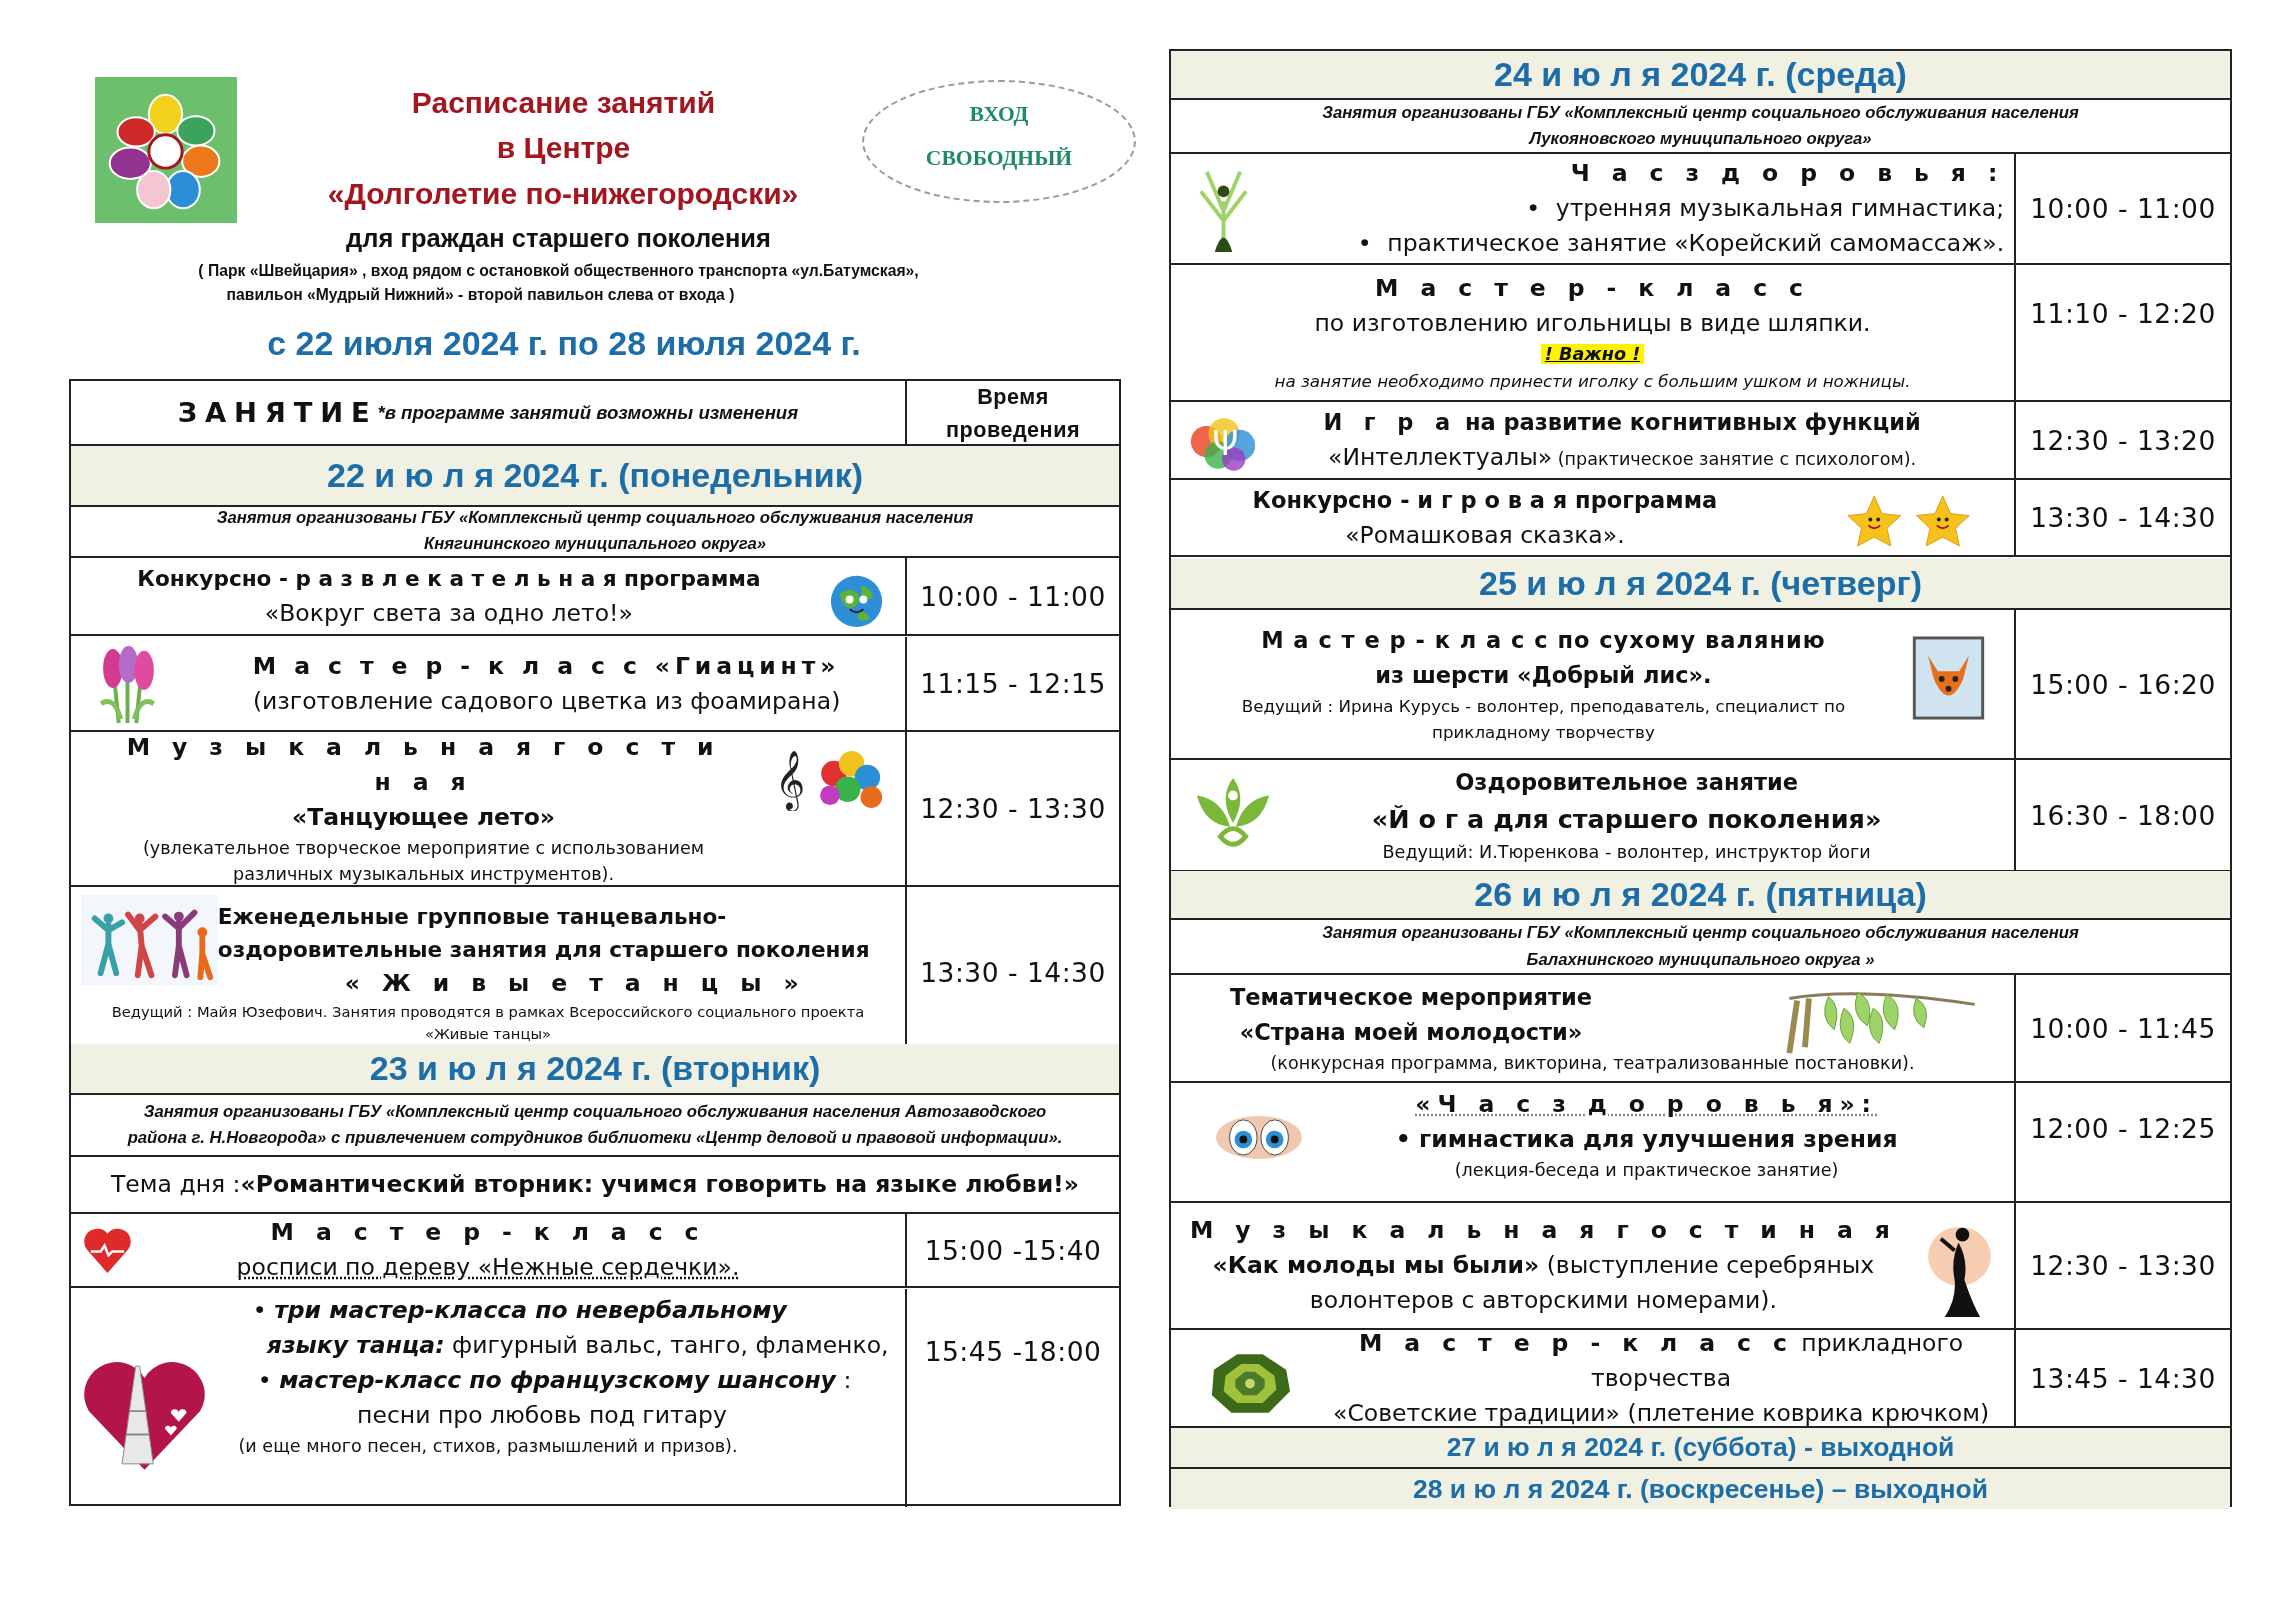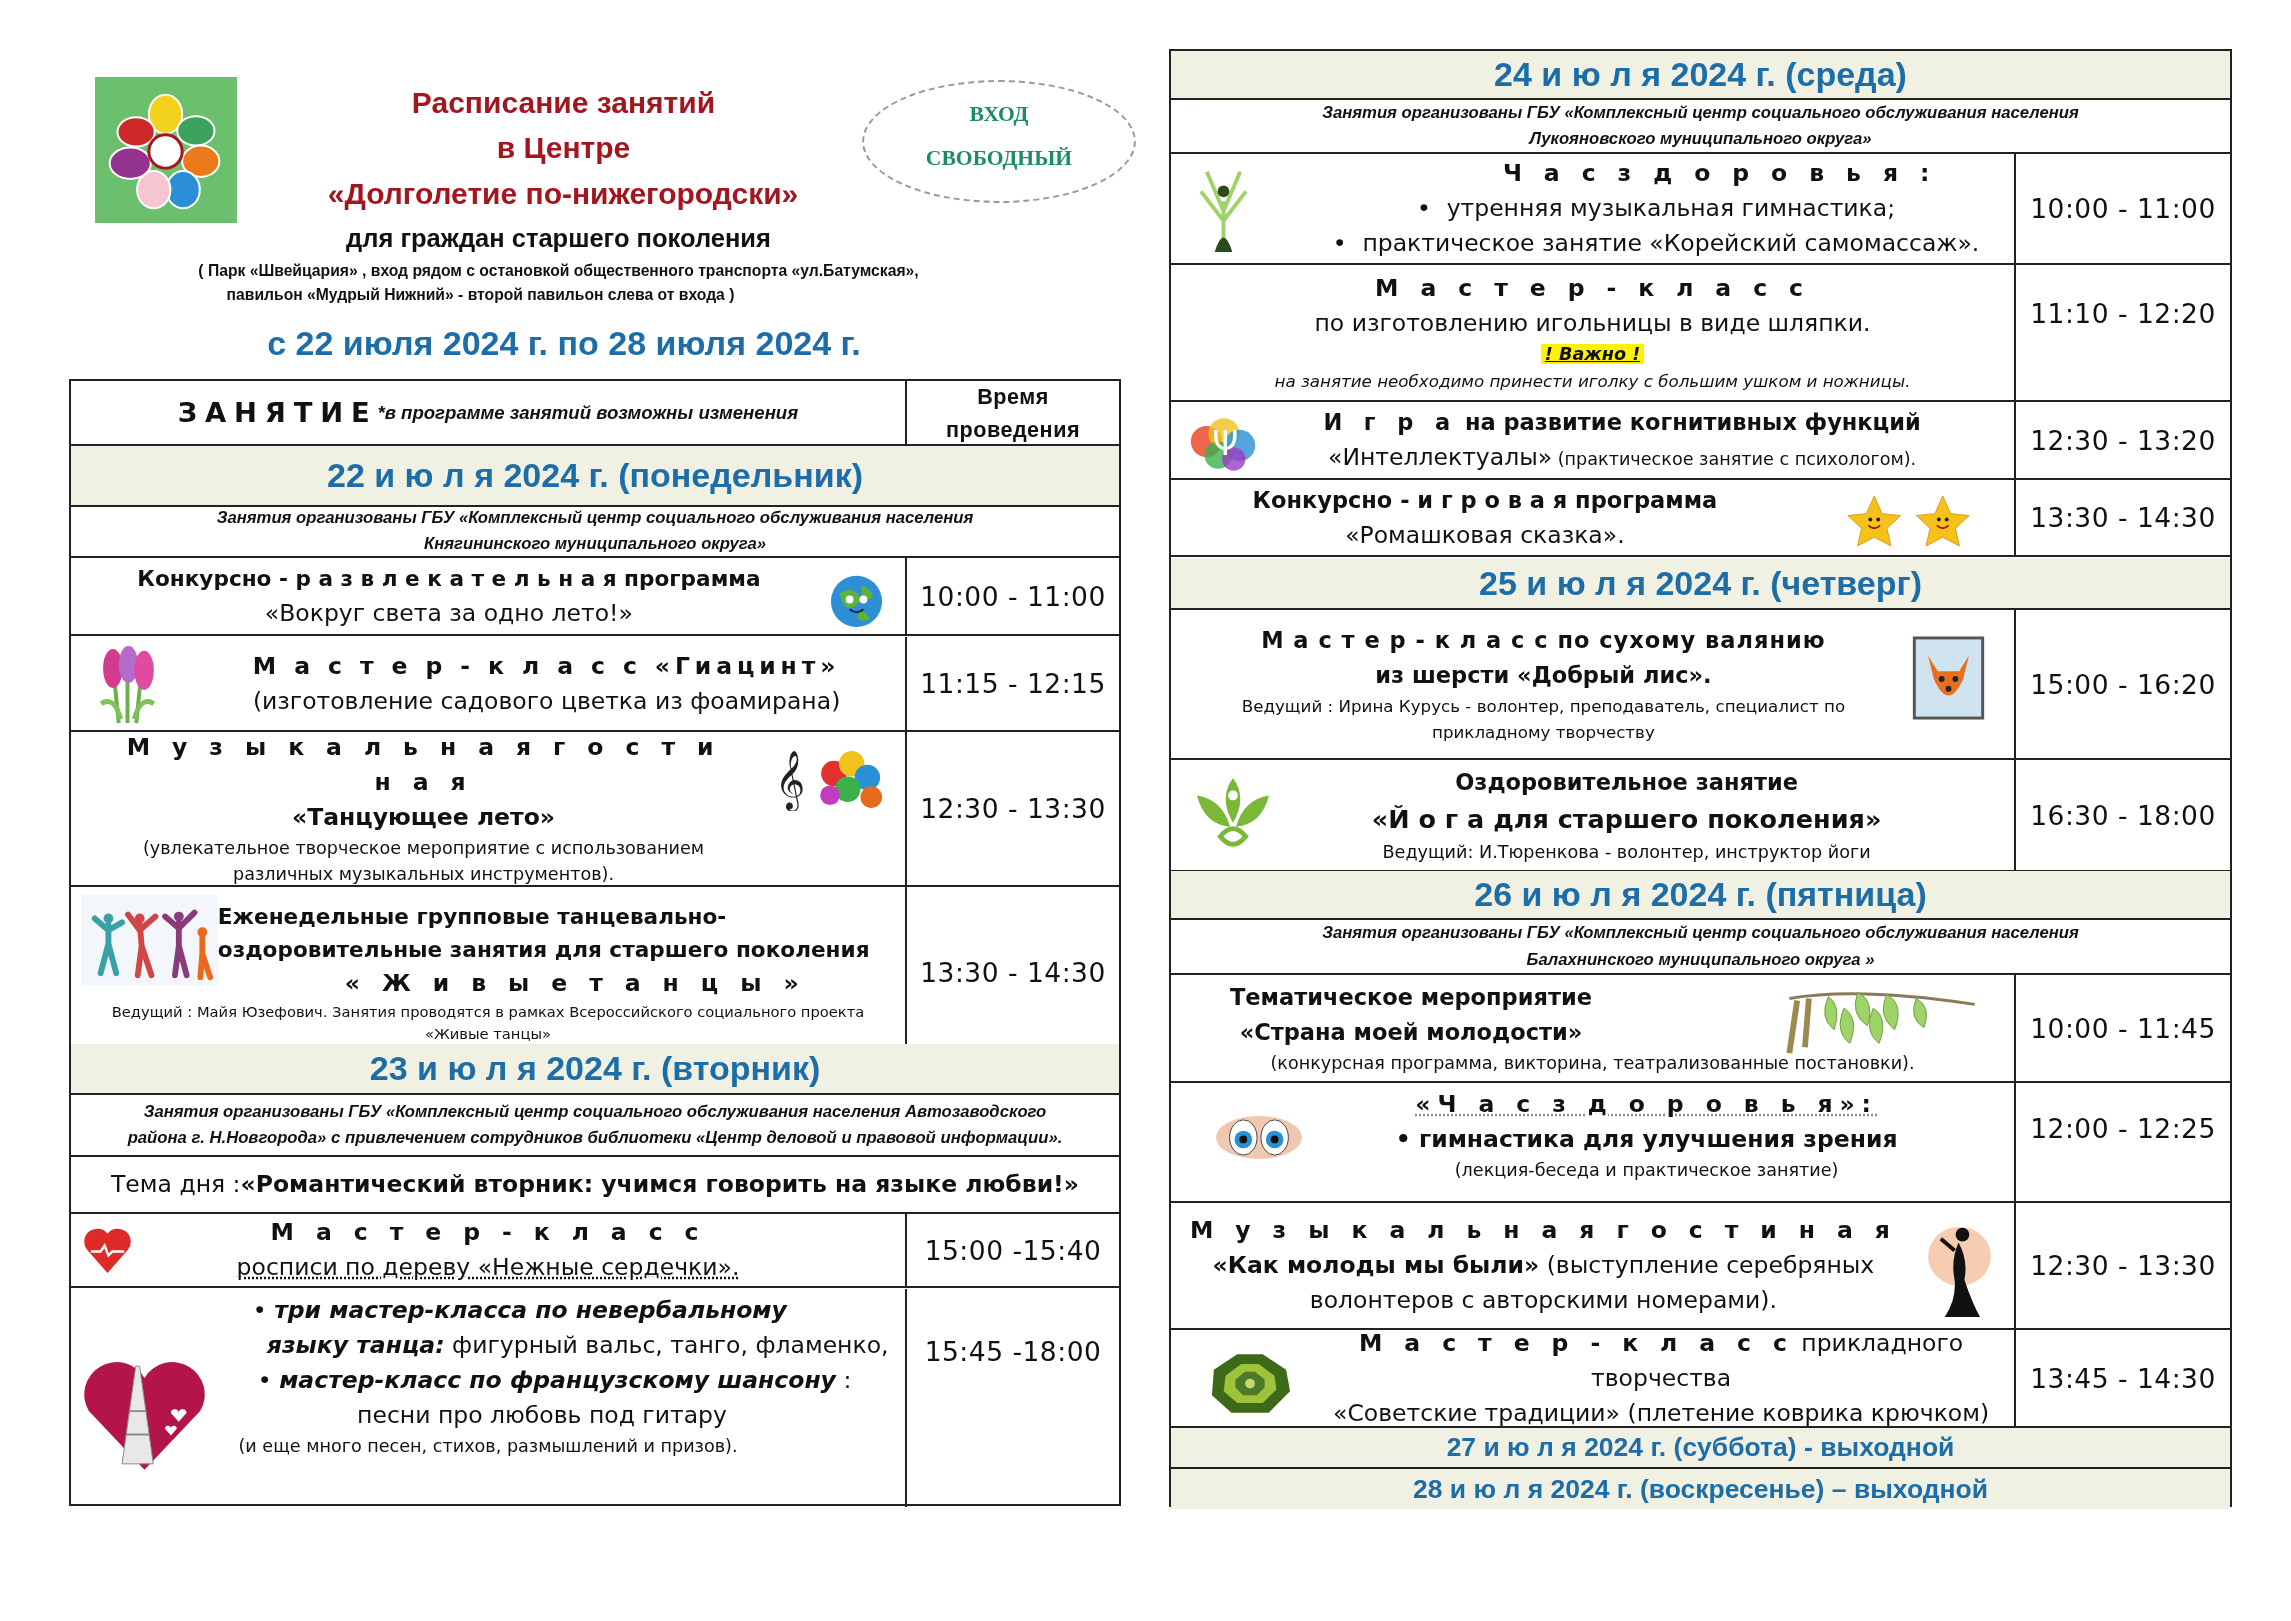--- a/index.html
+++ b/index.html
@@ -244,21 +244,21 @@
 
   <div class="row day" style="top:0; height:49px;">
     <span>24   и ю л я   2024 г. (среда)</span>
   </div>
   <div class="row org" style="top:49px; height:54px;">
     <span>Занятия организованы  ГБУ «Комплексный центр социального обслуживания населения</span>
     <span>Лукояновского муниципального округа»</span>
   </div>
 
   <div class="row" style="top:103px; height:111px;">
-    <div class="cell-main" style="align-items:center; padding-left:137px;">
+    <div class="cell-main" style="align-items:flex-end; padding-left:137px;">
       <span class="ttl spaced" style="padding-left:127px;">Ч а с   з д о р о в ь я :</span>
       <span class="t2 bul">утренняя  музыкальная гимнастика;</span>
       <span class="t2 bul">практическое  занятие   «Корейский самомассаж».</span>
       <span class="icon" style="left:21.6px; top:7.8px; width:61px; height:94px;">
         <svg viewBox="0 0 62 96" width="61" height="94">
             <path d="M31 90 L31 40 M31 50 L14 10 M31 50 L48 10 M31 60 L8 30 M31 60 L54 30" stroke="#9ed36a" stroke-width="4" fill="none"></path>
             <circle cx="31" cy="30" r="6" fill="#2c4a1a"></circle>
             <path d="M22 92 q9-30 18 0 z" fill="#2c4a1a"></path>
           </svg>
       </span>

